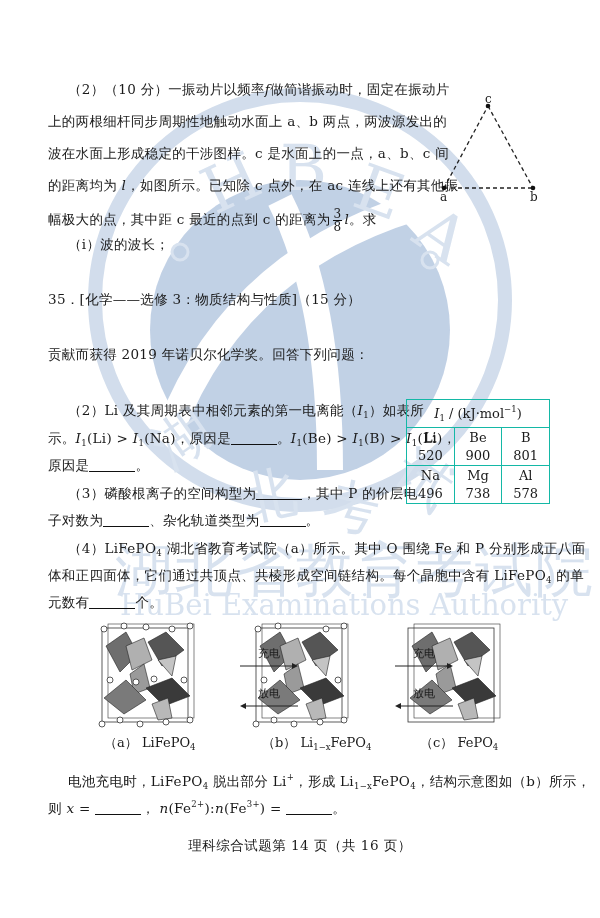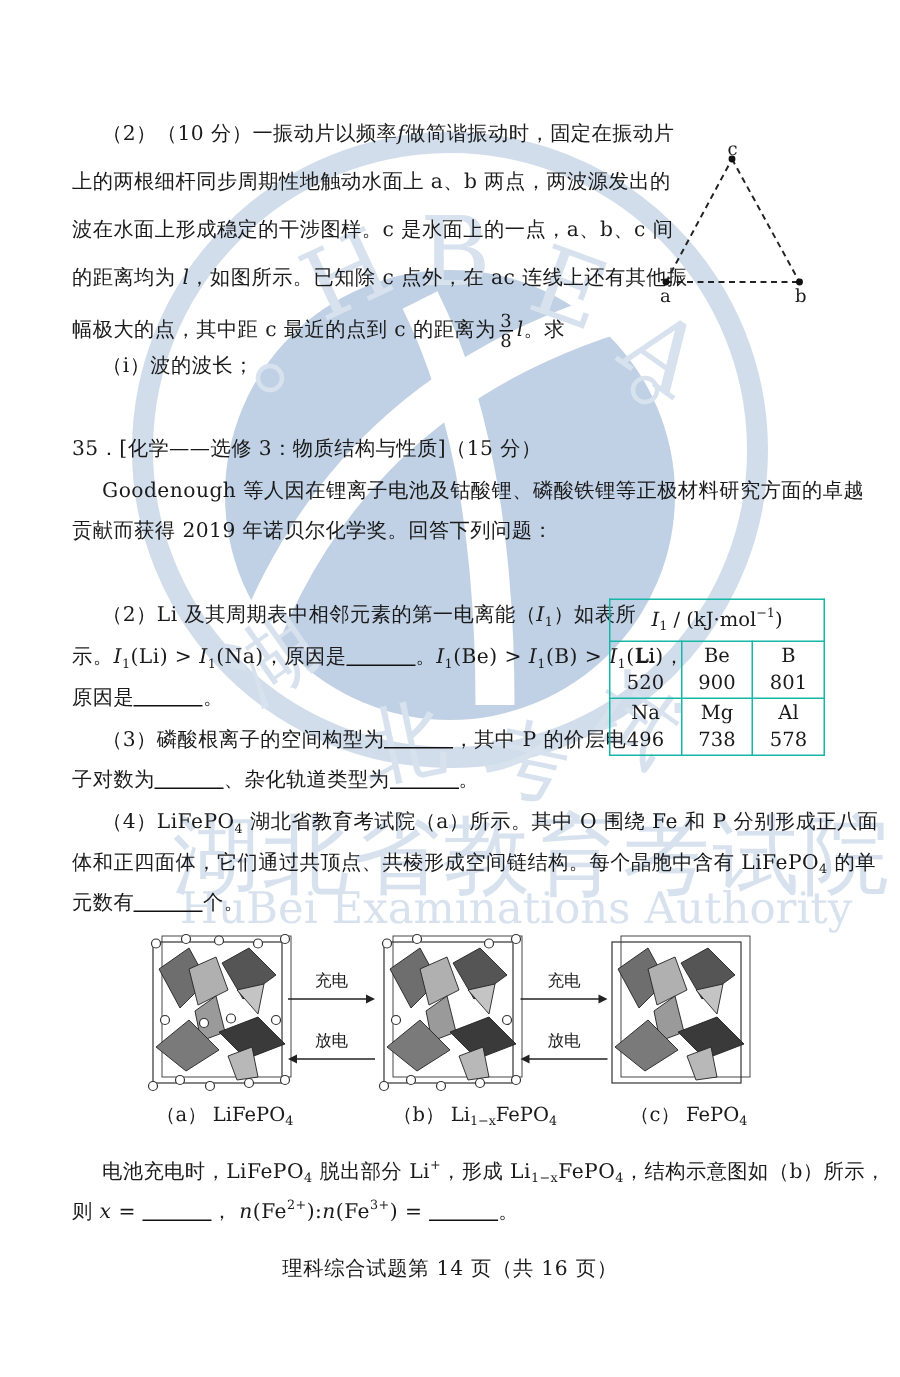--- a/index.html
+++ b/index.html
@@ -28,21 +28,21 @@
   .itable { position: absolute; left: 406px; top: 399px; width: 144px; border-collapse: collapse; font-size: 13px; text-align: center; }
   .itable td { border: 1px solid #14b8a6; padding: 0; line-height: 18px; }
   .itable .hd { height: 27px; }
   .itable .cell { width: 48px; height: 38px; }
 
   
   .tri { position: absolute; left: 430px; top: 88px; width: 120px; height: 112px; }
 
   
   .crystal { position: absolute; top: 620px; width: 102px; height: 108px; }
-  .arrowbox { position: absolute; width: 62px; height: 70px; top: 640px; font-size: 11px; text-align: center; }
+  .arrowbox { position: absolute; width: 62px; height: 70px; top: 640px; font-size: 11px; text-align: center; margin-left: 48px; }
   .caption { position: absolute; top: 734px; font-size: 13px; white-space: nowrap; }
 
   .footer { position: absolute; top: 837px; left: 0; width: 600px; text-align: center; font-size: 13.5px; letter-spacing: 0.5px; }
 </style>
 </head>
 <body>
 
 <div class="page">
 
   <svg class="watermark" viewBox="0 0 600 918">
@@ -87,21 +87,20 @@
       <line x1="14" y1="100" x2="103" y2="100" stroke="#222" stroke-width="1.3" stroke-dasharray="4,3"></line>
       <circle cx="14" cy="100" r="2.3" fill="#111"></circle>
       <circle cx="103" cy="100" r="2.3" fill="#111"></circle>
       <circle cx="58" cy="18" r="2.3" fill="#111"></circle>
     </svg>
     <div class="line" style="left:485px;top:90px;font-size:12px">c</div>
     <div class="line" style="left:440px;top:188px;font-size:12px">a</div>
     <div class="line" style="left:530px;top:188px;font-size:12px">b</div>
 
     <div class="line flush" style="top:290px">35．[化学——选修 3：物质结构与性质]（15 分）</div>
-    <div class="line ind" style="top:318px">Goodenough 等人因在锂离子电池及钴酸锂、磷酸铁锂等正极材料研究方面的卓越</div>
     <div class="line flush" style="top:345px">贡献而获得 2019 年诺贝尔化学奖。回答下列问题：</div>
 
 
     <div class="line ind" style="top:401px">
       <span>（2）Li 及其周期表中相邻元素的第一电离能（</span><i>I</i><sub>1</sub><span>）如表所</span>
     </div>
     <div class="line flush" style="top:429px">
       <span>示。</span><i>I</i><sub>1</sub><span>(Li) &gt; </span><i>I</i><sub>1</sub><span>(Na)</span><span>，原因是</span><span class="blank w44"></span><span>。</span><i>I</i><sub>1</sub><span>(Be) &gt; </span><i>I</i><sub>1</sub><span>(B) &gt; </span><i>I</i><sub>1</sub><span>(Li)</span><span>，</span>
     </div>
     <div class="line flush" style="top:456px">

